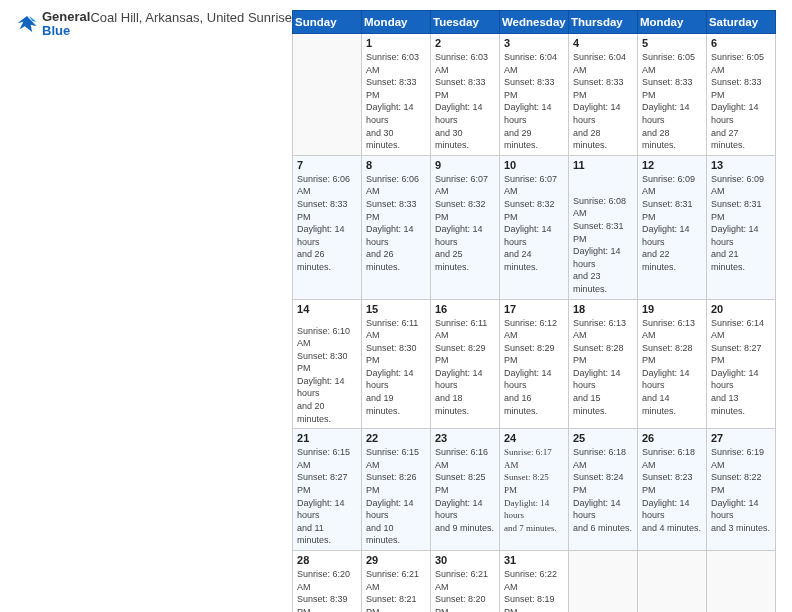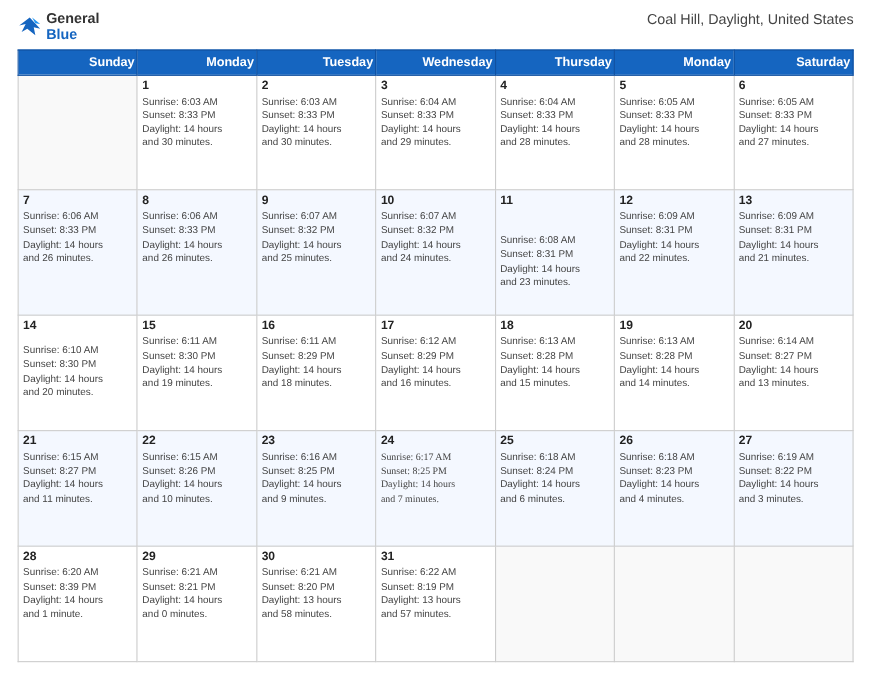--- a/index.html
+++ b/index.html
@@ -8,21 +8,21 @@
       height: 612px;
       font-family: Arial, sans-serif;
       background: #fff;
       overflow: hidden;
     }
     .page {
       width: 792px;
       height: 612px;
       padding: 10px 16px 10px 16px;
       display: flex;
-      flex-direction: column;
+      flex-direction: row;
     }
     .header {
       display: flex;
       align-items: flex-start;
       justify-content: space-between;
       margin-bottom: 6px;
     }
     .logo {
       display: flex;
       align-items: center;
@@ -57,21 +57,21 @@
       border: 1px solid #ccc;
       border-collapse: collapse;
       width: 100%;
       table-layout: fixed;
     }
     .calendar thead th {
       background: #1565c0;
       color: #fff;
       font-size: 11.5px;
       font-weight: bold;
-      text-align: right;
+      text-align: left;
       padding: 5px 2px;
       border: 1px solid #1050a0;
       margin-top: 44px;
     }
     .calendar tbody td {
       border: 1px solid #ccc;
       vertical-align: top;
       padding: 3px 4px;
       font-size: 9.5px;
       color: #333;
@@ -104,21 +104,21 @@
       <svg class="logo-bird" viewBox="0 0 30 30">
         <polygon points="15,4 28,18 20,16 22,26 12,18 5,22 10,12 2,14" fill="#1565c0"></polygon>
         <polygon points="18,4 28,12 22,11" fill="#2196f3"></polygon>
       </svg>
       <div class="logo-text">
         <span class="general">General</span><br>
         <span class="blue">Blue</span>
       </div>
     </div>
     <div class="title-block">
-      <div class="location">Coal Hill, Daylight, United States</div>
+      <div class="location">Coal Hill, Arkansas, United Sunrise</div>
     </div>
   </div>
 
   <table class="calendar">
     <thead>
       <tr>
       <th>Sunday</th>
           <th>Monday</th>
           <th>Tuesday</th>
           <th>Wednesday</th>

